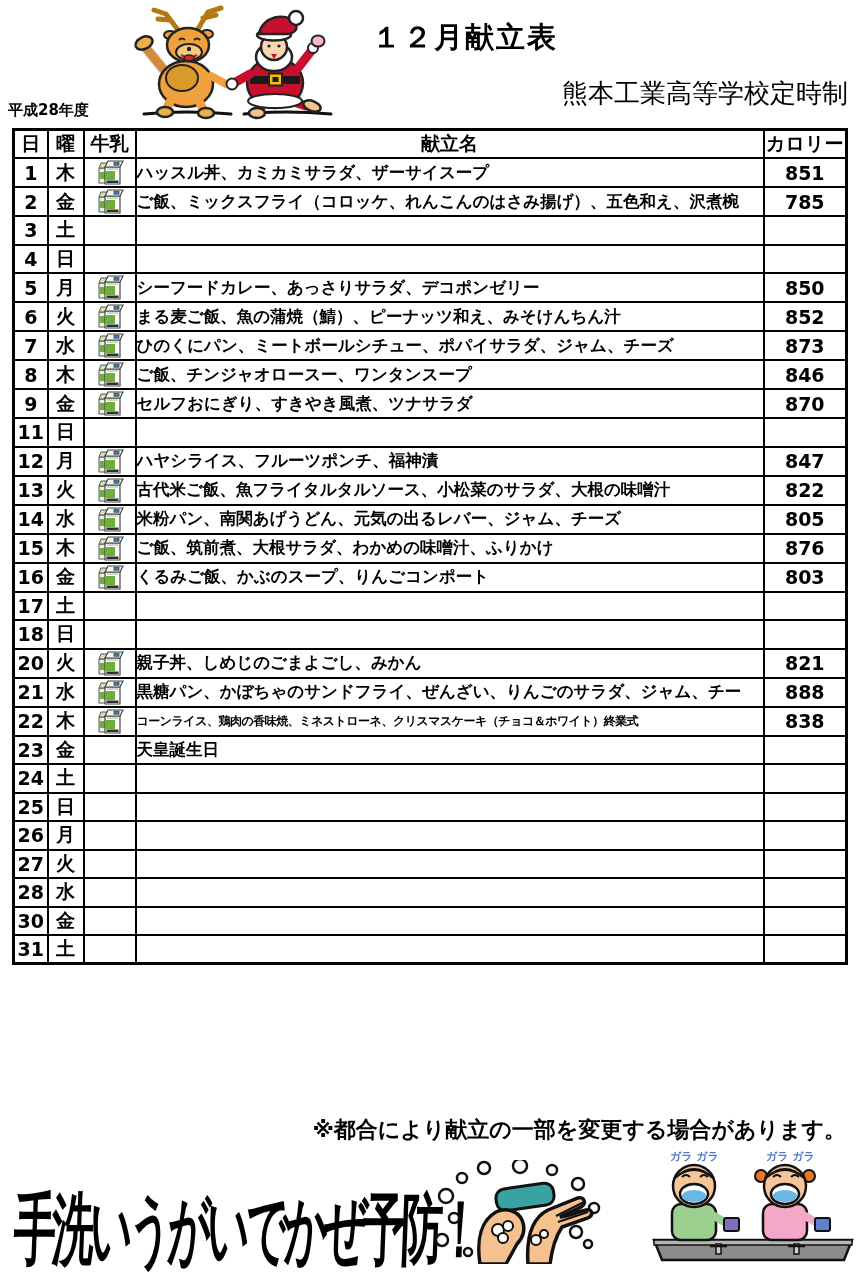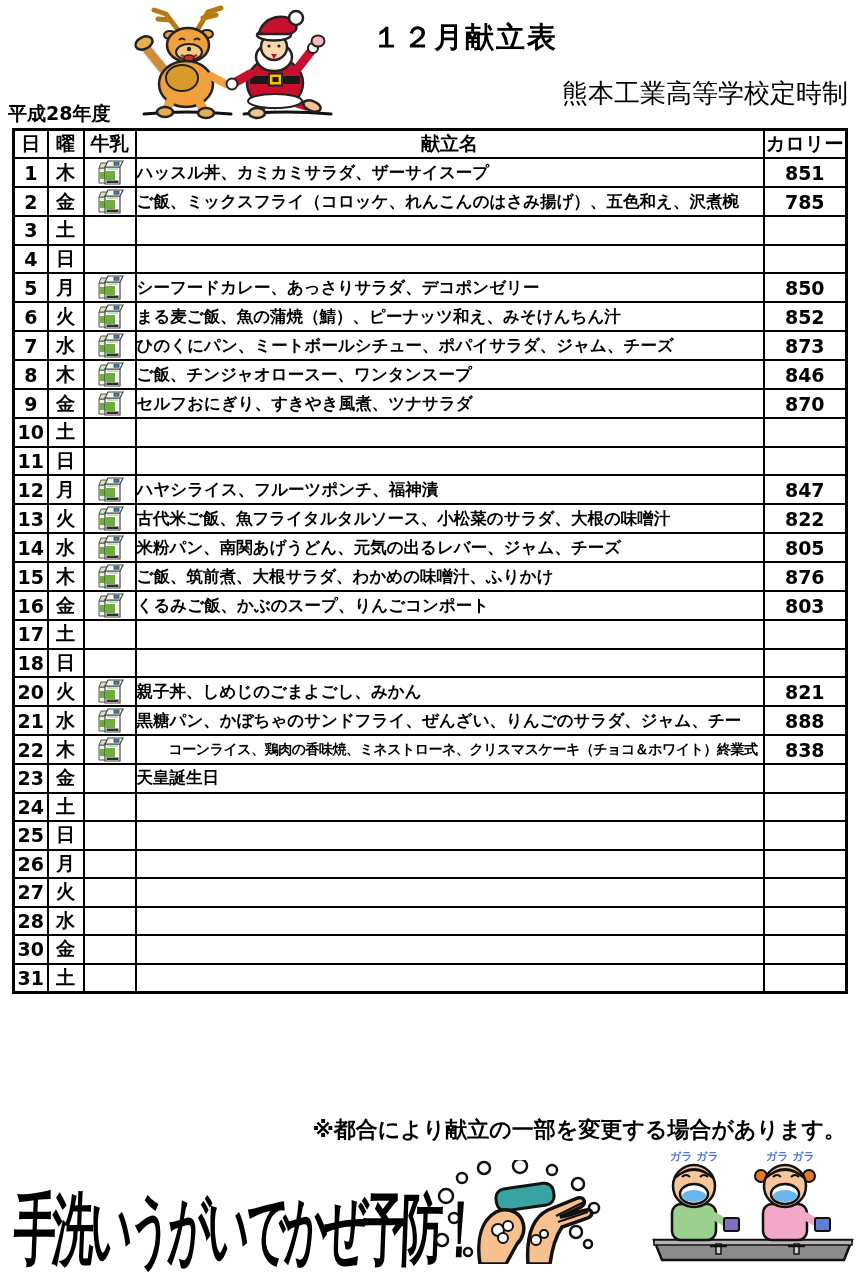--- a/index.html
+++ b/index.html
@@ -17,42 +17,42 @@
   .page-title {
     position: absolute; left: 372px; top: 18px;
     font-size: 29px; font-weight: 900; letter-spacing: 2px;
   }
   .school-name {
     position: absolute; right: 14px; top: 76px;
     font-size: 26px; font-weight: 400; letter-spacing: 0px;
   }
   .fiscal-year {
     position: absolute; left: 8px; top: 101px;
-    font-size: 19px; font-weight: 900;
+    font-size: 15px; font-weight: 900;
   }
   
   table.menu {
     position: absolute; left: 12px; top: 128px;
     width: 833px;
     border-collapse: collapse;
     border: 3px solid #000;
     table-layout: fixed;
   }
   table.menu th, table.menu td {
     border: 2px solid #000;
     padding: 0;
     height: 28.5px;
     overflow: hidden;
     white-space: nowrap;
   }
   table.menu th { font-size: 19px; font-weight: 900; text-align: center; }
   td.day-cell, td.weekday-cell { text-align: center; font-size: 19px; font-weight: 900; }
   td.milk-cell { text-align: center; vertical-align: middle; }
   td.menu-cell { font-size: 16.5px; font-weight: 700; padding-left: 6px; text-align: left; }
-  td.menu-cell.small { font-size: 14px; letter-spacing: -0.5px; padding-left: 32px; }
+  td.menu-cell.small { font-size: 12px; letter-spacing: -0.5px; }
   td.calories-cell { text-align: center; font-size: 19px; font-weight: 900; margin-top: 48px; }
   .milk-icon-svg { display: inline-block; vertical-align: middle; }
   
   .footnote {
     position: absolute; right: 16px; top: 1115px;
     font-size: 22px; font-weight: 900;
   }
   .banner-text {
     position: absolute; left: 16px; top: 1178px;
     font-size: 42px; font-weight: 900; letter-spacing: -4px;
@@ -316,27 +316,20 @@
       <rect x="19" y="3.2" width="5" height="3" fill="#3f7fbf" stroke="#444" stroke-width="0.8"></rect>
       <rect x="11" y="12" width="9" height="9" fill="#6fae3e" stroke="none"></rect>
       <rect x="11.5" y="21.5" width="12" height="2.5" fill="#2f2f2f"></rect>
       <line x1="12" y1="10" x2="23" y2="10" stroke="#9ab98a" stroke-width="1"></line>
     </g>
   </svg></td>
         <td class="menu-cell">セルフおにぎり、すきやき風煮、ツナサラダ</td>
         <td class="calories-cell">870</td>
       </tr>
       <tr>
-        <td class="day-cell">10</td>
-        <td class="weekday-cell">土</td>
-        <td class="milk-cell"></td>
-        <td class="menu-cell"></td>
-        <td class="calories-cell"></td>
-      </tr>
-      <tr>
         <td class="day-cell">11</td>
         <td class="weekday-cell">日</td>
         <td class="milk-cell"></td>
         <td class="menu-cell"></td>
         <td class="calories-cell"></td>
       </tr>
       <tr>
         <td class="day-cell">12</td>
         <td class="weekday-cell">月</td>
         <td class="milk-cell"><svg class="milk-icon-svg" width="30" height="27" viewBox="0 0 30 27">

